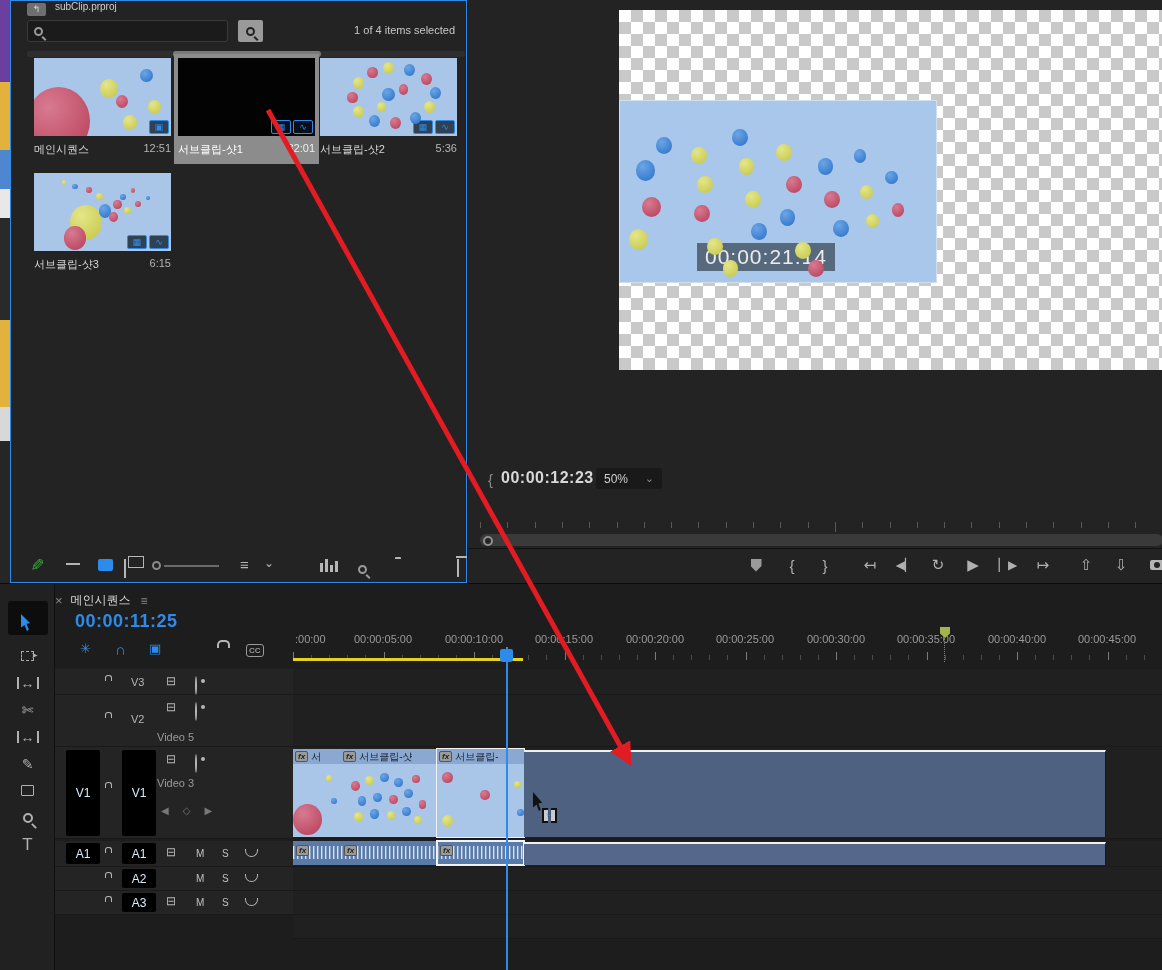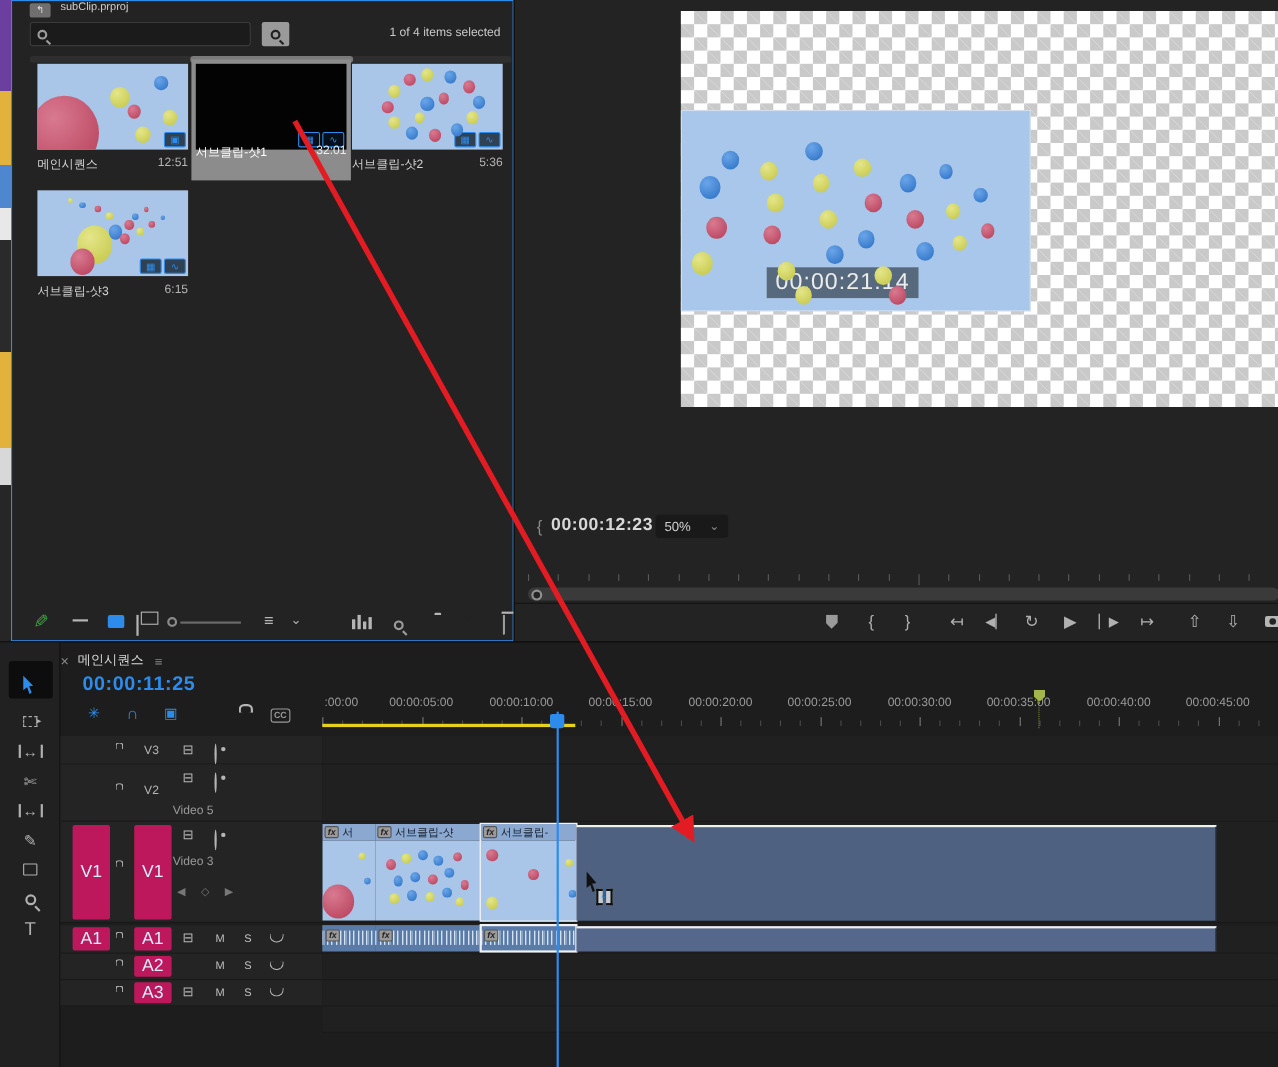--- a/index.html
+++ b/index.html
@@ -111,21 +111,21 @@
   #main-ticks i.maj{background:#7a7a7a;height:8px;}
   #workbar{left:0;bottom:2px;width:230px;height:3px;background:#e6d21e;position:absolute;}
   #seq-marker{position:absolute;left:647px;top:-4px;width:10px;height:11px;background:#a3b44c;clip-path:polygon(0 0,100% 0,100% 58%,50% 100%,0 58%);}
   #seq-marker-line{position:absolute;left:651px;top:7px;height:24px;border-left:1px dotted #7e8f3c;}
   #playhead-flag{position:absolute;left:207px;bottom:1px;width:13px;height:13px;background:#2d8ceb;border-radius:2px 2px 3px 3px;}
   #playhead-line{left:506px;top:63px;width:2px;height:324px;background:#2d8ceb;z-index:40;}
 
   
   .hrow{position:absolute;left:55px;width:238px;background:#242424;border-bottom:1px solid #191919;}
   .crow{position:absolute;left:293px;width:869px;background:#202020;border-bottom:1px solid #191919;}
-  .patch{position:absolute;background:#be185d;border-radius:2px;color:#d8eefc;font-size:16px;display:flex;align-items:center;justify-content:center;}
+  .patch{position:absolute;background:#000000;border-radius:2px;color:#d8eefc;font-size:12px;display:flex;align-items:center;justify-content:center;}
   .tr-label{position:absolute;color:#b5b5b5;font-size:11px;}
   .i-lock{position:relative;width:9px;height:7px;background:#b5b5b5;border-radius:1px;}
   .i-lock::before{content:"";position:absolute;left:0px;top:-5px;width:5px;height:5px;border:1.5px solid #b5b5b5;border-bottom:none;border-radius:3px 3px 0 0;}
   .i-eye{width:16px;height:10px;border:1.5px solid #b5b5b5;border-radius:50%;position:relative;}
   .i-eye::after{content:"";position:absolute;left:4.5px;top:2px;width:4px;height:4px;border-radius:50%;background:#b5b5b5;}
   .i-mic{position:relative;width:6px;height:9px;background:#b5b5b5;border-radius:3px;margin-bottom:3px;}
   .i-mic::after{content:"";position:absolute;left:-2.5px;top:3px;width:11px;height:7px;border:1.5px solid #b5b5b5;border-top:none;border-radius:0 0 7px 7px;}
   .sync{font-size:12px;color:#b5b5b5;}
   .ms{font-size:10px;color:#c0c0c0;}
   .kfnav{position:absolute;color:#777;font-size:10px;letter-spacing:14px;}
@@ -200,21 +200,21 @@
       </div>
     </div>
 
     <div class="abs tile-sel" style="left:163px;top:53px;width:145px;height:110px">
       <div class="thumb black" style="left:4px;top:4px">
         <div class="badges">
           <span class="badge">▦</span>
           <span class="badge">∿</span>
         </div>
       </div>
-      <div class="tile-label" style="left:4px;top:77px;color:#fff">
+      <div class="tile-label" style="left:4px;top:88px;color:#fff">
         <span>서브클립-샷1</span>
         <span class="dur" style="color:#eee">32:01</span>
       </div>
     </div>
 
     <div class="abs" style="left:306px;top:55px;width:143px;height:106px">
       <div class="thumb" style="left:3px;top:2px">
         <div class="badges">
           <span class="badge">▦</span>
           <span class="badge">∿</span>

